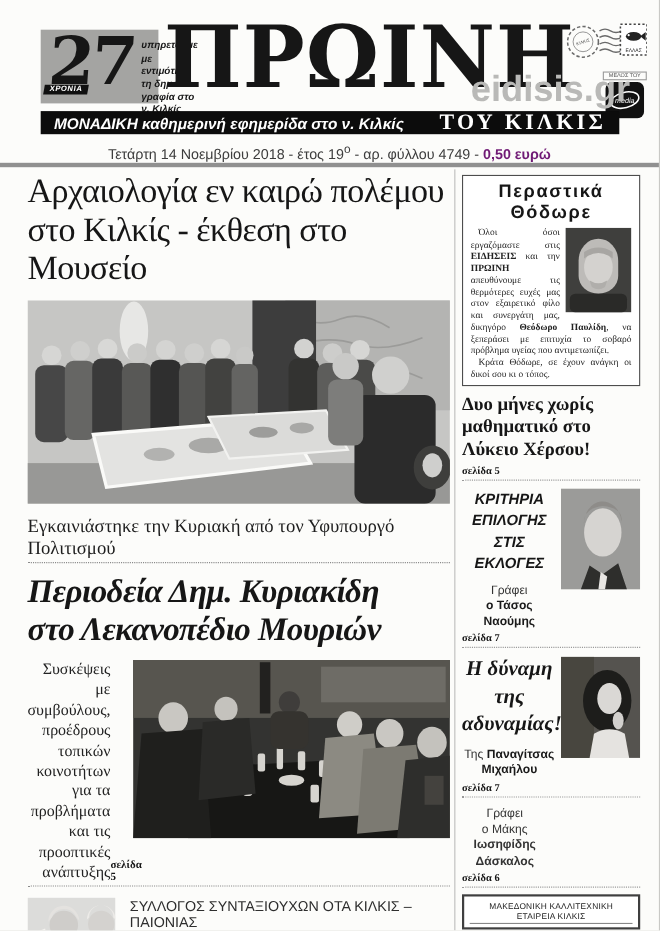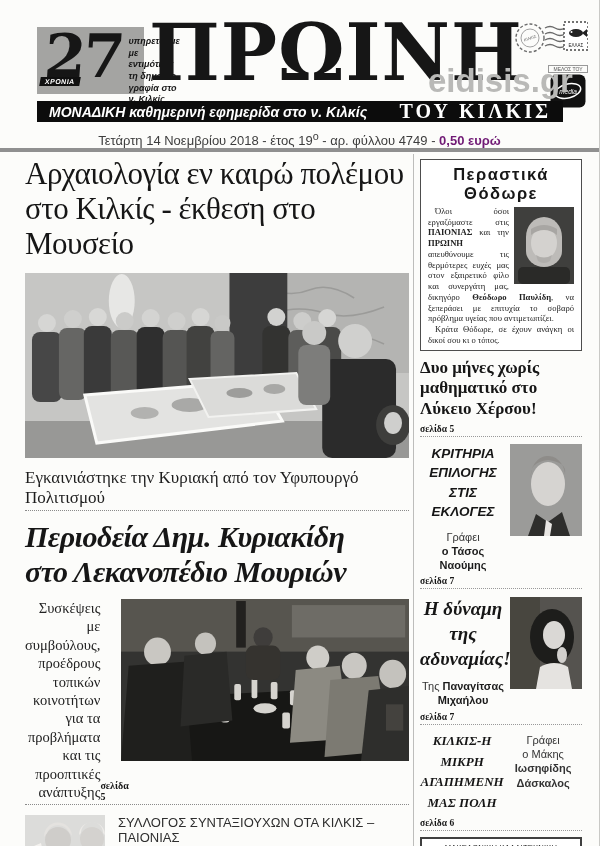--- a/index.html
+++ b/index.html
@@ -273,21 +273,21 @@
         <div class="wishes-title">Περαστικά  Θόδωρε</div>
         <div class="wishes-body">
           <svg class="wishes-portrait" viewBox="0 0 60 77" preserveAspectRatio="none" aria-hidden="true">
             <rect width="60" height="77" fill="#3f3f3d"></rect>
             <path d="M12 30 a18 20 0 0 1 36 0 v14 a18 16 0 0 1 -36 0 z" fill="#bdbbb8"></path>
             <ellipse cx="30" cy="36" rx="13" ry="16" fill="#d4d2cf"></ellipse>
             <path d="M17 28 q13 -10 26 0 l0 -6 q-13 -8 -26 0 z" fill="#a8a6a3"></path>
             <path d="M22 48 q8 5 16 0 l-2 6 q-6 4 -12 0 z" fill="#b0aeab"></path>
             <rect x="4" y="60" width="52" height="17" rx="5" fill="#2a2a28"></rect>
           </svg>
-          <p><span>Όλοι όσοι εργαζόμαστε στις </span><b>ΠΑΙΟΝΙΑΣ</b><span> και την </span><b>ΠΡΩΙΝΗ</b><span> απευθύνουμε τις θερμότερες ευχές μας στον εξαιρετικό φίλο και συνεργάτη μας, δικηγόρο </span><b>Θεόδωρο Παυλίδη</b><span>, να ξεπεράσει με επιτυχία το σοβαρό πρόβλημα υγείας που αντιμετωπίζει.</span></p>
+          <p><span>Όλοι όσοι εργαζόμαστε στις </span><b>ΕΙΔΗΣΕΙΣ</b><span> και την </span><b>ΠΡΩΙΝΗ</b><span> απευθύνουμε τις θερμότερες ευχές μας στον εξαιρετικό φίλο και συνεργάτη μας, δικηγόρο </span><b>Θεόδωρο Παυλίδη</b><span>, να ξεπεράσει με επιτυχία το σοβαρό πρόβλημα υγείας που αντιμετωπίζει.</span></p>
           <p>Κράτα Θόδωρε, σε έχουν ανάγκη οι δικοί σου κι ο τόπος.</p>
         </div>
       </div>
 
       <div class="school-headline">Δυο μήνες χωρίς μαθηματικό στο Λύκειο Χέρσου!</div>
       <div class="side-page">σελίδα  5</div>
       <div class="side-dot"></div>
 
       <div class="elections-row">
         <div class="elections-left">
@@ -322,21 +322,20 @@
           <ellipse cx="42" cy="40" rx="22" ry="28" fill="#1d1d1b"></ellipse>
           <ellipse cx="44" cy="38" rx="11" ry="14" fill="#dad8d5"></ellipse>
           <path d="M30 70 q14 -8 28 0 l4 22 h-36 z" fill="#e5e3e0"></path>
           <ellipse cx="52" cy="58" rx="5" ry="8" fill="#d2d0cd"></ellipse>
         </svg>
       </div>
       <div class="side-page">σελίδα 7</div>
       <div class="side-dot"></div>
 
       <div class="city-row">
-        <div class="city-title">ΚΙΛΚΙΣ-Η ΜΙΚΡΗ ΑΓΑΠΗΜΕΝΗ ΜΑΣ ΠΟΛΗ</div>
         <div class="city-byline">
           <span>Γράφει</span><br>
           <span>ο Μάκης</span><br>
           <b>Ιωσηφίδης</b><br>
           <b>Δάσκαλος</b>
         </div>
       </div>
       <div class="side-page">σελίδα  6</div>
       <div class="side-dot"></div>
 

